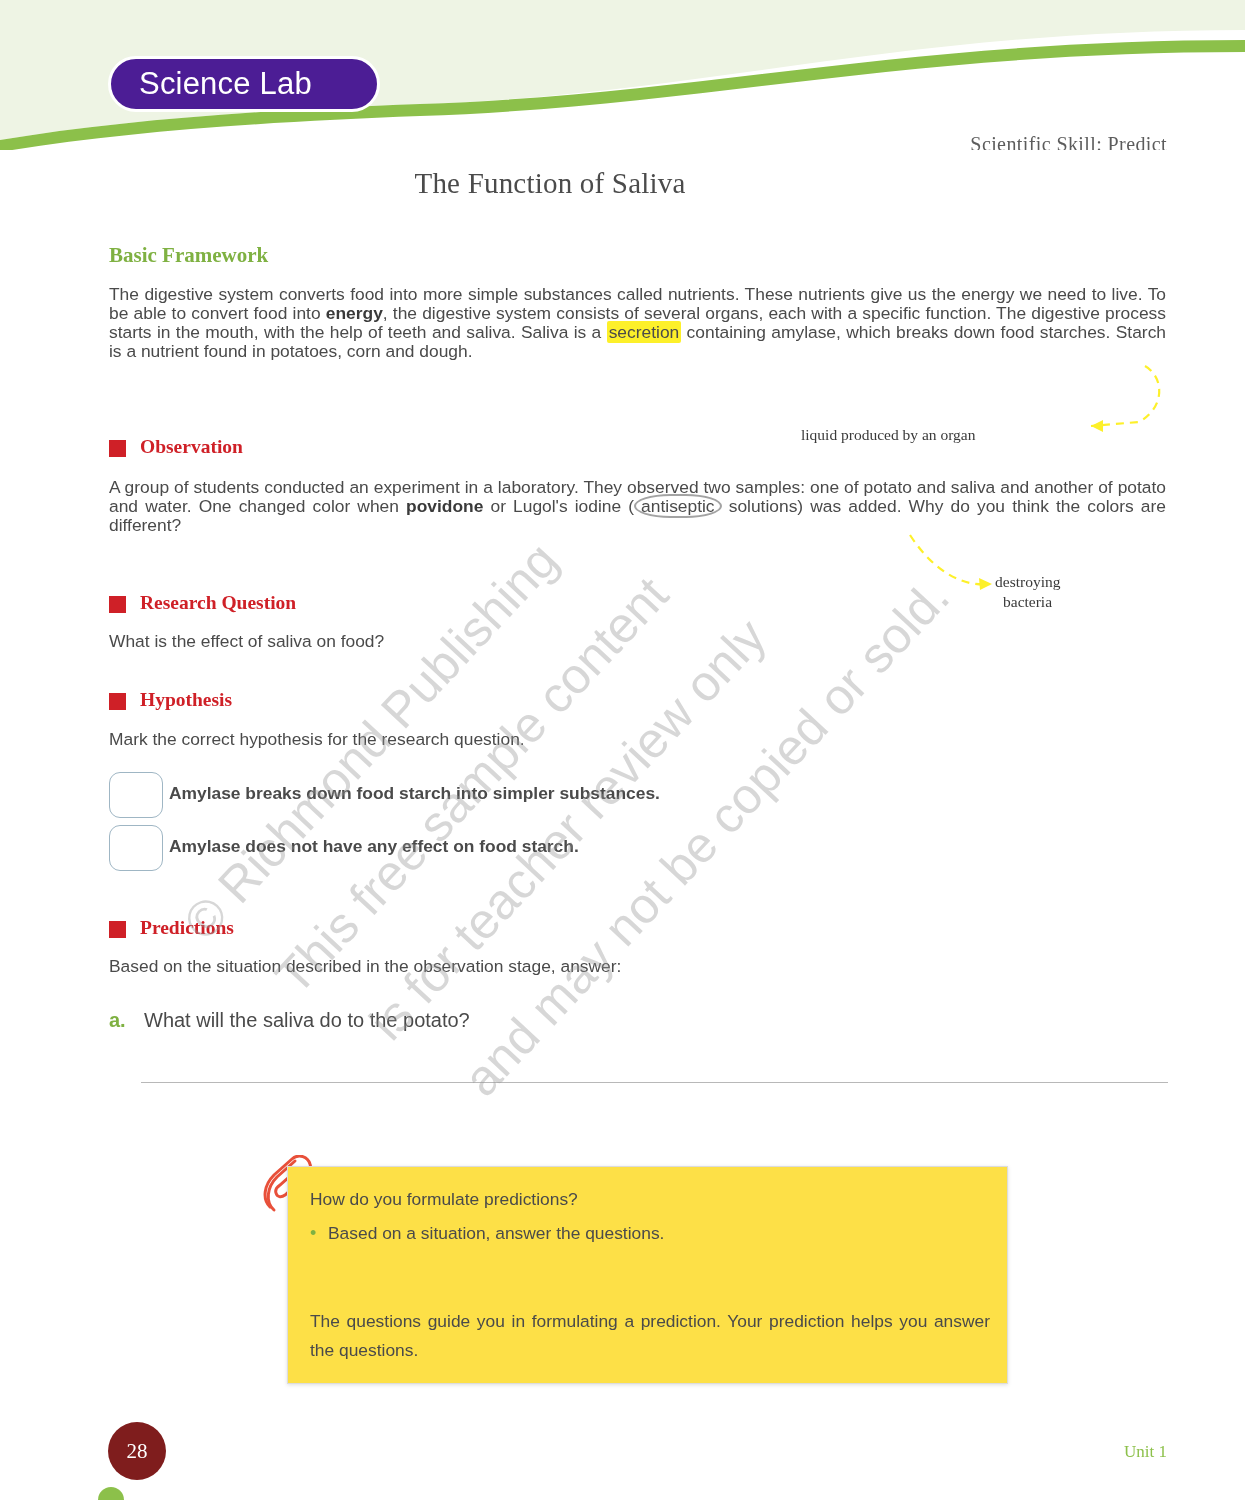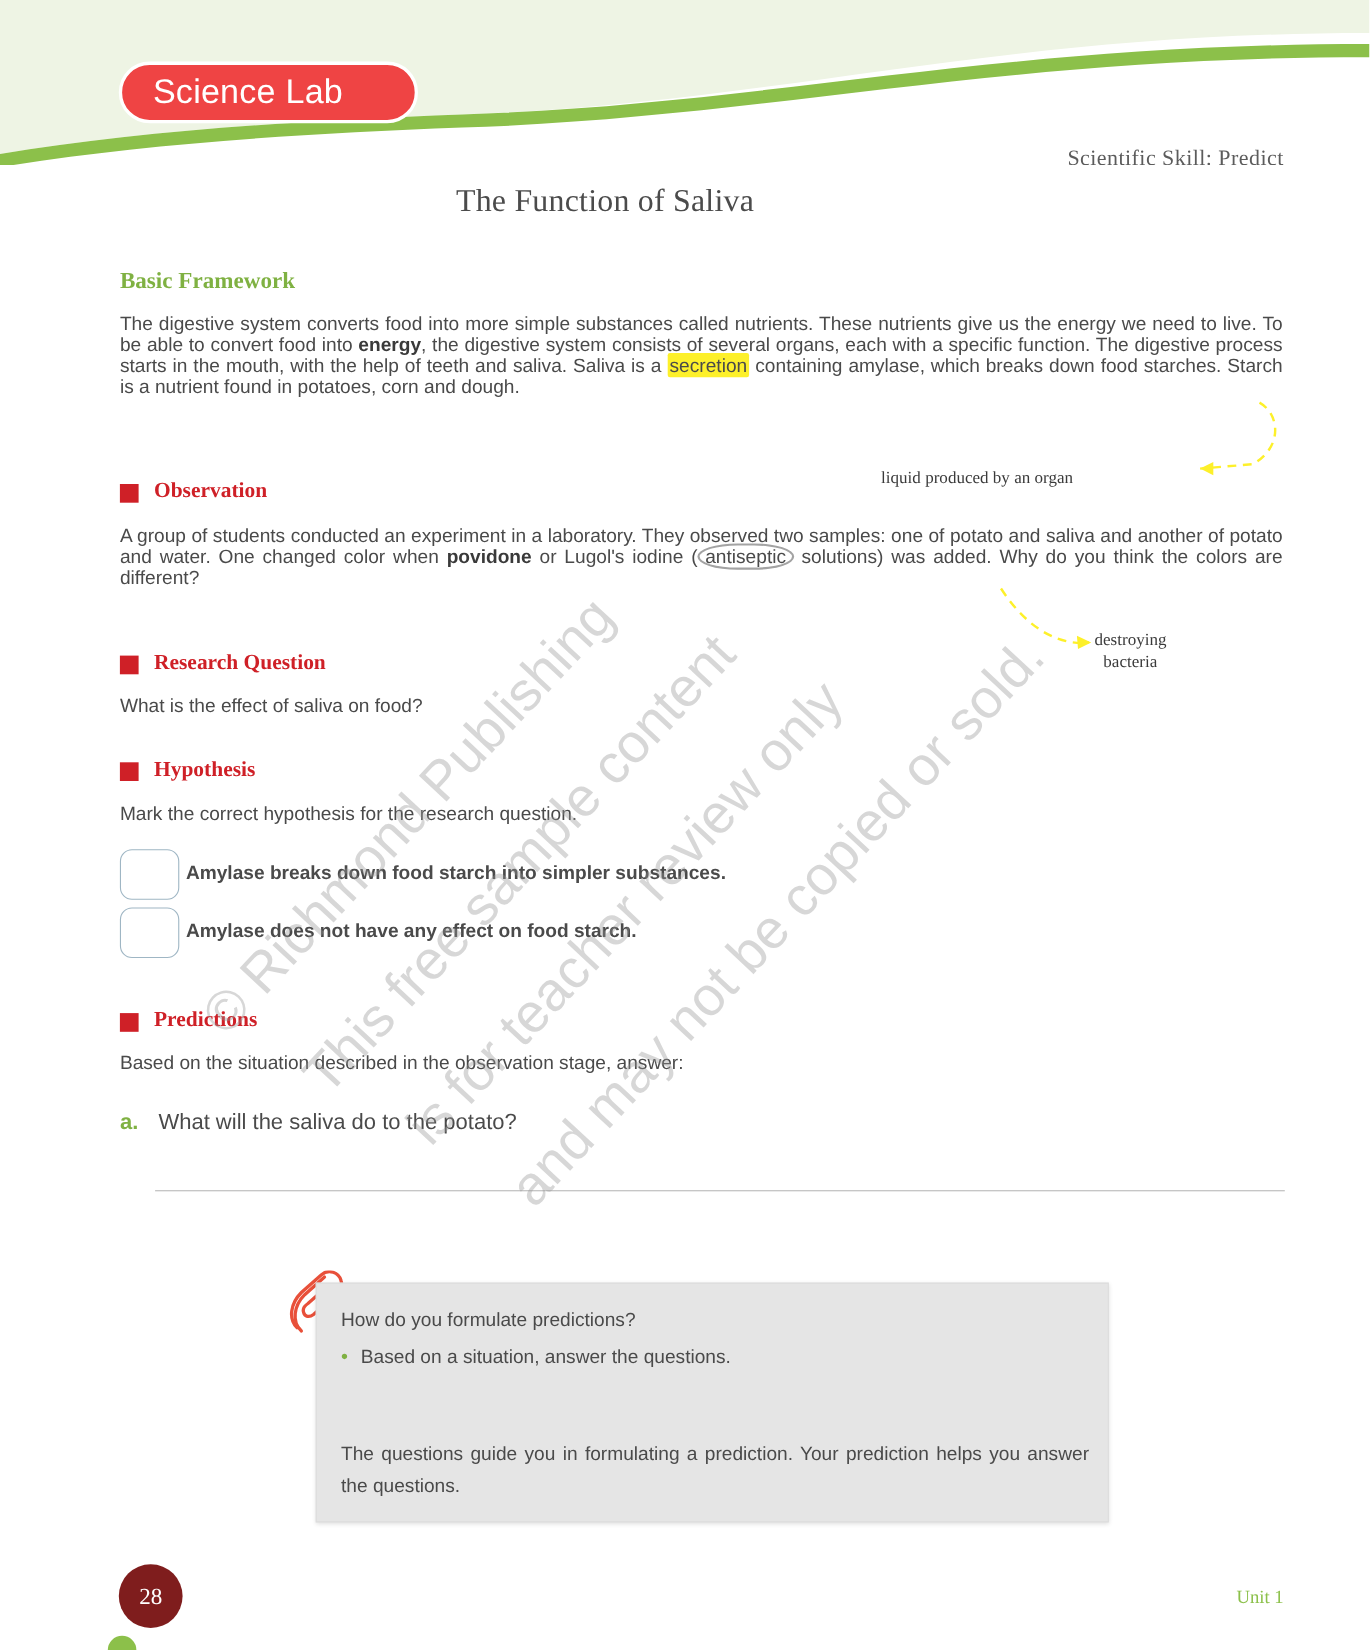--- a/index.html
+++ b/index.html
@@ -25,21 +25,21 @@
     overflow: hidden;
   }
   .header-svg { position: absolute; top: 0; left: 0; }
 
   .tab-badge {
     position: absolute;
     left: 108px;
     top: 56px;
     width: 272px;
     height: 56px;
-    background: #ef4444;
+    background: #4c1d95;
     border-radius: 28px;
     box-sizing: border-box;
     border: 3px solid #ffffff;
   }
   .tab-badge span {
     display: block;
     color: #ffffff;
     font-size: 31px;
     line-height: 50px;
     padding-left: 28px;
@@ -183,21 +183,21 @@
     background: #b8b8b8;
   }
 
   
   .tipbox {
     position: absolute;
     left: 287px;
     top: 1166px;
     width: 721px;
     height: 218px;
-    background: #e5e5e5;
+    background: #fde047;
     border: 1px solid #dcdcdc;
     box-shadow: 0 1px 4px rgba(0,0,0,.13);
     box-sizing: border-box;
   }
   .tipbox .tt {
     position: absolute;
     left: 22px;
     top: 22px;
     font-size: 17.4px;
     color: #4a4a4a;

